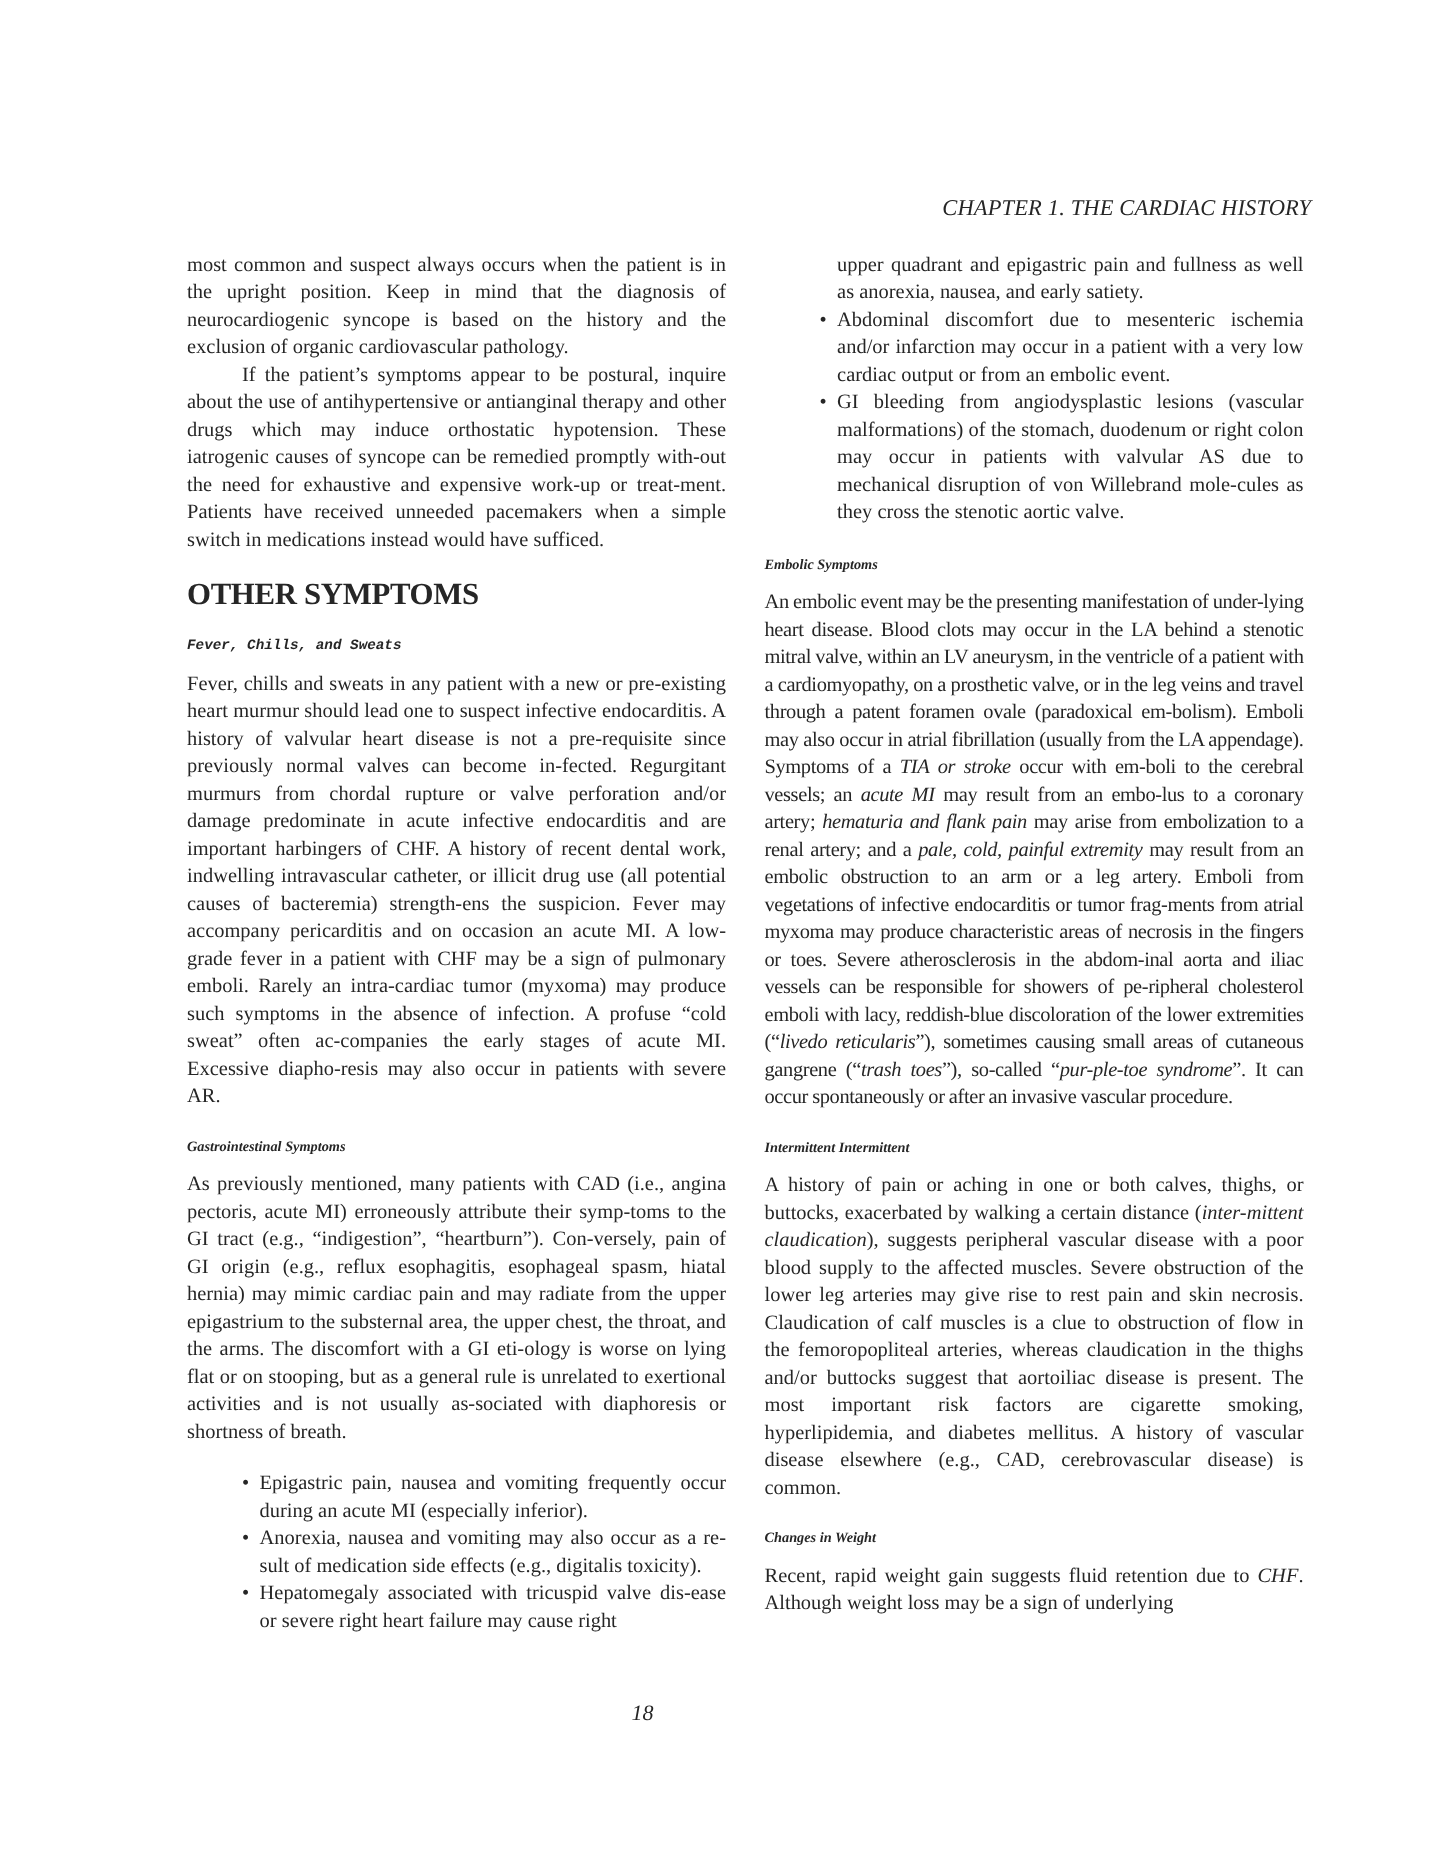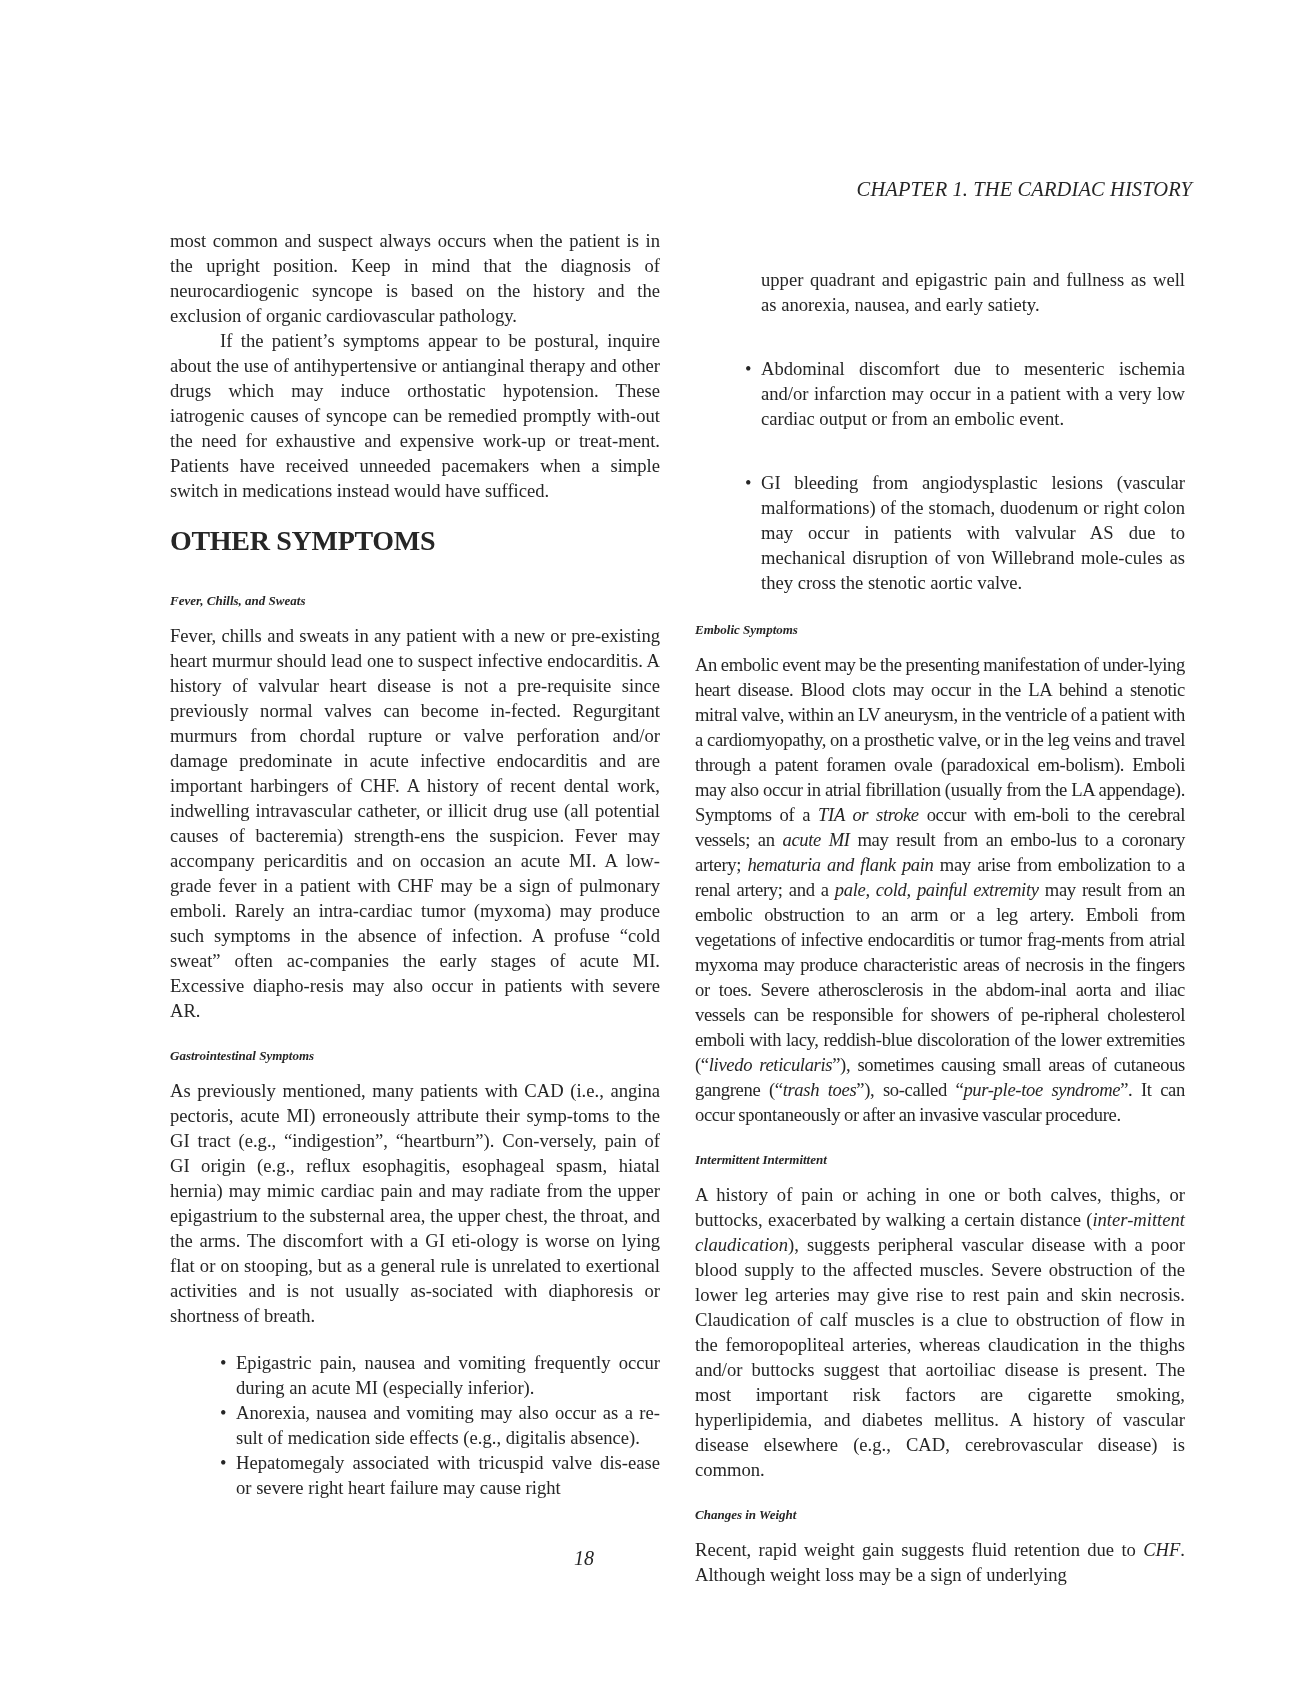--- a/index.html
+++ b/index.html
@@ -16,27 +16,27 @@
   .col.left { left: 170px; }
   .col.right { left: 695px; }
   p { margin: 0; text-align: justify; hyphens: manual; }
   p.indent { text-indent: 50px; }
   h2 {
     margin: 23px 0 0 0; font-size: 28px; font-weight: bold; line-height: 30px; letter-spacing: -0.3px;
   }
   h3 {
     margin: 20px 0 10px 0; font-size: 13px; font-weight: bold; font-style: italic; line-height: 25px;
   }
-  h3.first { margin-top: 32px; }
+  h3.first { margin-top: 18px; font-family: Liberation Mono, monospace; }
   ul { list-style: none; margin: 0; padding: 0; }
   ul li { position: relative; padding-left: 66px; text-align: justify; }
   ul li .bullet { position: absolute; left: 50px; top: 0; }
   ul.left-bullets { margin-top: 22px; }
   ul.left-bullets li { padding-left: 66px; }
-  ul.right-bullets li { padding-left: 66px; margin-top: 39px; }
+  ul.right-bullets li { padding-left: 66px; }
   ul.right-bullets li .bullet { left: 50px; }
   .page-number {
     position: absolute; left: 0; width: 1168px; top: 1547px; text-align: center;
     font-style: italic; font-size: 20px;
   }
   em { font-style: italic; }
 </style>
 </head>
 <body>
 
@@ -49,21 +49,21 @@
   <h2>OTHER SYMPTOMS</h2>
 
   <h3 class="first">Fever, Chills, and Sweats</h3>
   <p>Fever, chills and sweats in any patient with a new or pre-existing heart murmur should lead one to suspect infective endocarditis. A history of valvular heart disease is not a pre-requisite since previously normal valves can become in-fected. Regurgitant murmurs from chordal rupture or valve perforation and/or damage predominate in acute infective endocarditis and are important harbingers of CHF. A history of recent dental work, indwelling intravascular catheter, or illicit drug use (all potential causes of bacteremia) strength-ens the suspicion. Fever may accompany pericarditis and on occasion an acute MI. A low-grade fever in a patient with CHF may be a sign of pulmonary emboli. Rarely an intra-cardiac tumor (myxoma) may produce such symptoms in the absence of infection. A profuse “cold sweat” often ac-companies the early stages of acute MI. Excessive diapho-resis may also occur in patients with severe AR.</p>
 
   <h3>Gastrointestinal Symptoms</h3>
   <p>As previously mentioned, many patients with CAD (i.e., angina pectoris, acute MI) erroneously attribute their symp-toms to the GI tract (e.g., “indigestion”, “heartburn”). Con-versely, pain of GI origin (e.g., reflux esophagitis, esophageal spasm, hiatal hernia) may mimic cardiac pain and may radiate from the upper epigastrium to the substernal area, the upper chest, the throat, and the arms. The discomfort with a GI eti-ology is worse on lying flat or on stooping, but as a general rule is unrelated to exertional activities and is not usually as-sociated with diaphoresis or shortness of breath.</p>
 
   <ul class="left-bullets">
     <li><span class="bullet">•</span><span>Epigastric pain, nausea and vomiting frequently occur during an acute MI (especially inferior).</span></li>
-    <li><span class="bullet">•</span><span>Anorexia, nausea and vomiting may also occur as a re-sult of medication side effects (e.g., digitalis absence).</span></li>
+    <li><span class="bullet">•</span><span>Anorexia, nausea and vomiting may also occur as a re-sult of medication side effects (e.g., digitalis toxicity).</span></li>
     <li><span class="bullet">•</span><span>Hepatomegaly associated with tricuspid valve dis-ease or severe right heart failure may cause right</span></li>
   </ul>
 </div>
 
 <div class="col right">
   <ul class="right-bullets">
     <li><span>upper quadrant and epigastric pain and fullness as well as anorexia, nausea, and early satiety.</span></li>
     <li><span class="bullet">•</span><span>Abdominal discomfort due to mesenteric ischemia and/or infarction may occur in a patient with a very low cardiac output or from an embolic event.</span></li>
     <li><span class="bullet">•</span><span>GI bleeding from angiodysplastic lesions (vascular malformations) of the stomach, duodenum or right colon may occur in patients with valvular AS due to mechanical disruption of von Willebrand mole-cules as they cross the stenotic aortic valve.</span></li>
   </ul>

